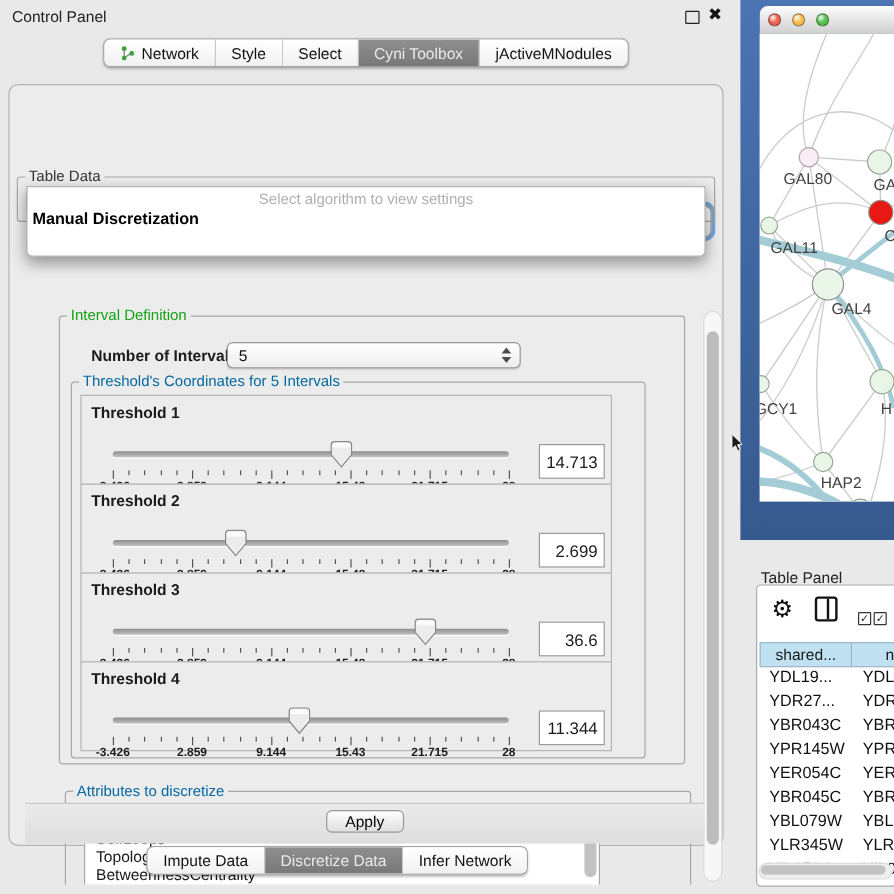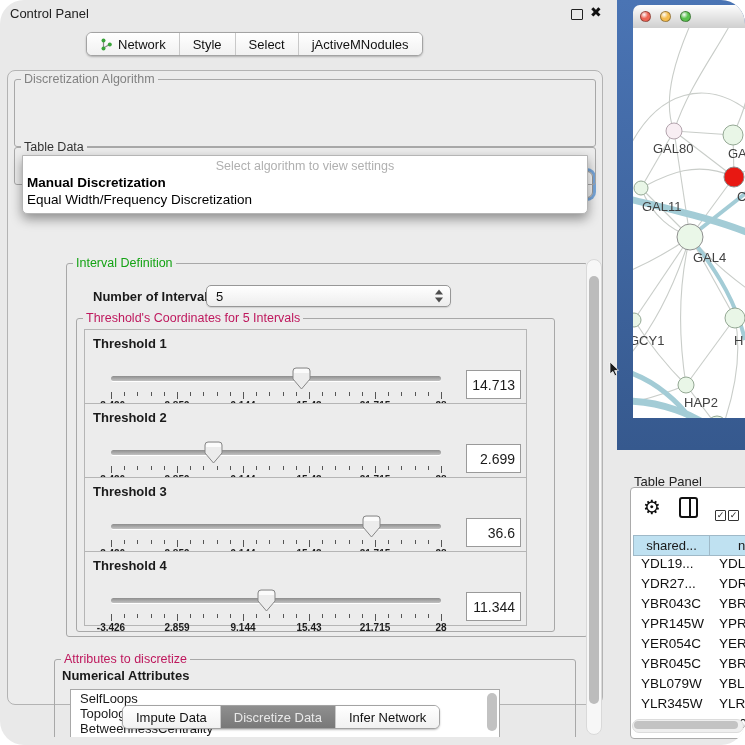--- a/index.html
+++ b/index.html
@@ -1,38 +1,38 @@
 <!DOCTYPE html>
 <html><head>
 <meta charset="utf-8">
 <style>
   html,body{margin:0;padding:0;}
   #root{position:relative;width:745px;height:745px;background:#e9e9e9;overflow:hidden;
-        font-family:"Liberation Sans","DejaVu Sans",sans-serif;font-size:13px;color:#1a1a1a;border-radius:24px;}
+        font-family:"Liberation Sans","DejaVu Sans",sans-serif;font-size:13px;color:#1a1a1a;}
   .abs{position:absolute;}
 
   
   #cp-title{left:10px;top:6px;font-size:13px;color:#222;}
   #cp-float{left:571px;top:9px;width:10px;height:9px;border:1.6px solid #222;border-radius:1px;}
   #cp-close{left:590px;top:4px;font-size:14px;font-weight:bold;color:#111;}
 
   .segbar{display:inline-flex;border:1px solid #a3a3a3;border-radius:6px;overflow:hidden;
           background:#fff;box-shadow:0 1px 2px rgba(0,0,0,.25);height:22px;}
   .seg{display:flex;align-items:center;gap:5px;padding:0 13px;font-size:13px;background:linear-gradient(#ffffff,#f1f1f1);
        border-right:1px solid #c9c9c9;color:#111;white-space:nowrap;}
   .seg:last-child{border-right:none;}
   .seg.sel{background:linear-gradient(#8f8f8f,#787878);color:#e9e9e9;}
 
   #outer-panel{left:7px;top:70px;width:594px;height:633px;background:#ececec;
                border:1px solid #b3b3b3;border-radius:8px;}
 
   .groupbox{position:absolute;border:1px solid #a8a8a8;border-radius:3px;}
   .grouptitle{position:absolute;top:-8px;left:6px;background:#ececec;padding:0 3px;font-size:12.5px;}
   .t-green{color:#14a314;}
-  .t-blue{color:#be185d;}
+  .t-blue{color:#0369a1;}
   .t-dark{color:#333;}
   .t-gray{color:#828282;}
 
   .combo{position:absolute;background:linear-gradient(#ffffff,#ededed);border:1px solid #979797;
          border-radius:5px;box-shadow:0 1px 1px rgba(0,0,0,.12);font-size:13px;color:#111;
          display:flex;align-items:center;padding-left:9px;box-sizing:border-box;}
   .stepper{position:absolute;right:6px;top:50%;width:9px;height:13px;transform:translateY(-50%);}
   .stepper::before{content:"";position:absolute;left:0;top:0;border-left:4.5px solid transparent;
                    border-right:4.5px solid transparent;border-bottom:5px solid #4d4d4d;}
   .stepper::after{content:"";position:absolute;left:0;top:8px;border-left:4.5px solid transparent;
@@ -120,51 +120,50 @@
             </svg>
           </span>
           <span>Network</span>
         </div>
         <div class="seg">
           <span>Style</span>
         </div>
         <div class="seg">
           <span>Select</span>
         </div>
+        <div class="seg sel">
+          <span>Cyni Toolbox</span>
+        </div>
         <div class="seg">
           <span>jActiveMNodules</span>
         </div>
       </div></div>
 
   <div class="abs" id="outer-panel">
 
-    <div class="groupbox" style="left:6px;top:8px;width:580px;height:66px;">
-      <span class="grouptitle t-gray">Discretization Algorithm</span>
-    </div>
     <div class="combo" id="algo-combo">
         <span class="stepper"></span>
       </div>
 
     <div class="abs" id="algo-popup">
       <div id="popup-hint">Select algorithm to view settings</div>
       <div class="popup-opt" style="top:19px;font-weight:bold;">Manual Discretization</div>
-      <div class="popup-opt" style="top:36px;">Equal Width/Frequency Discretization</div>
     </div>
 
     <div class="groupbox" style="left:6px;top:76px;width:580px;height:36px;">
       <span class="grouptitle t-dark">Table Data</span>
     </div>
     <div class="combo" style="left:14px;top:84px;width:564px;height:23px;">
       <span>galFiltered.sif default node</span>
       <span class="stepper"></span>
     </div>
 
     <div class="abs" id="viewport">
 
-      <div class="groupbox" style="left:45px;top:6px;width:520px;height:372px;">
+      <div class="groupbox" style="left:28px;top:6px;width:520px;height:372px;">
         <span class="grouptitle t-green">Interval Definition</span>
 
         <div class="abs" style="left:26px;top:25px;font-weight:bold;">Number of Intervals</div>
         <div class="combo" style="left:139px;top:21px;width:245px;height:22px;">
           <span>5</span>
           <span class="stepper"></span>
         </div>
 
         <div class="groupbox" style="left:9px;top:54px;width:477px;height:312px;">
           <span class="grouptitle t-blue">Threshold's Coordinates for 5 Intervals</span>
@@ -354,20 +353,23 @@
           <div class="attr-item">TopologicalCoefficient</div>
           <div class="attr-item">BetweennessCentrality</div>
           <div class="abs" id="attr-thumb"></div>
       </div>
     </div>
 
     <div class="abs" id="vscroll">
       <div class="abs" id="vscroll-thumb"></div>
     </div>
 
+    <div class="abs" id="apply-strip">
+      <button class="abs" id="apply-btn">Apply</button>
+    </div>
   </div>
 
   <div class="abs" style="left:122px;top:705px;" id="bottom-tabs"><div class="segbar">
         <div class="seg">
           <span>Impute Data</span>
         </div>
         <div class="seg sel">
           <span>Discretize Data</span>
         </div>
         <div class="seg">

